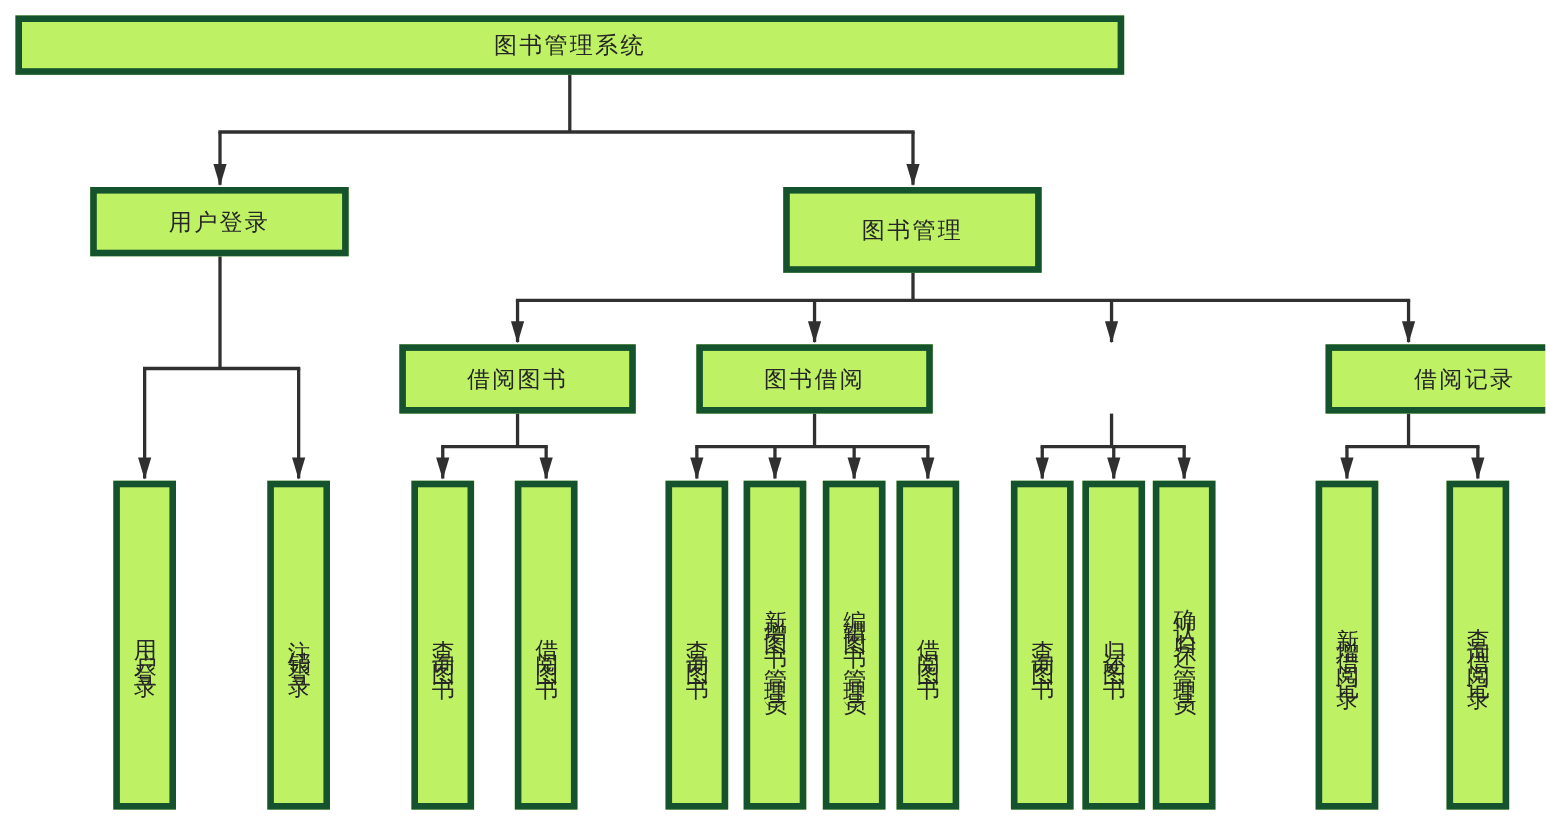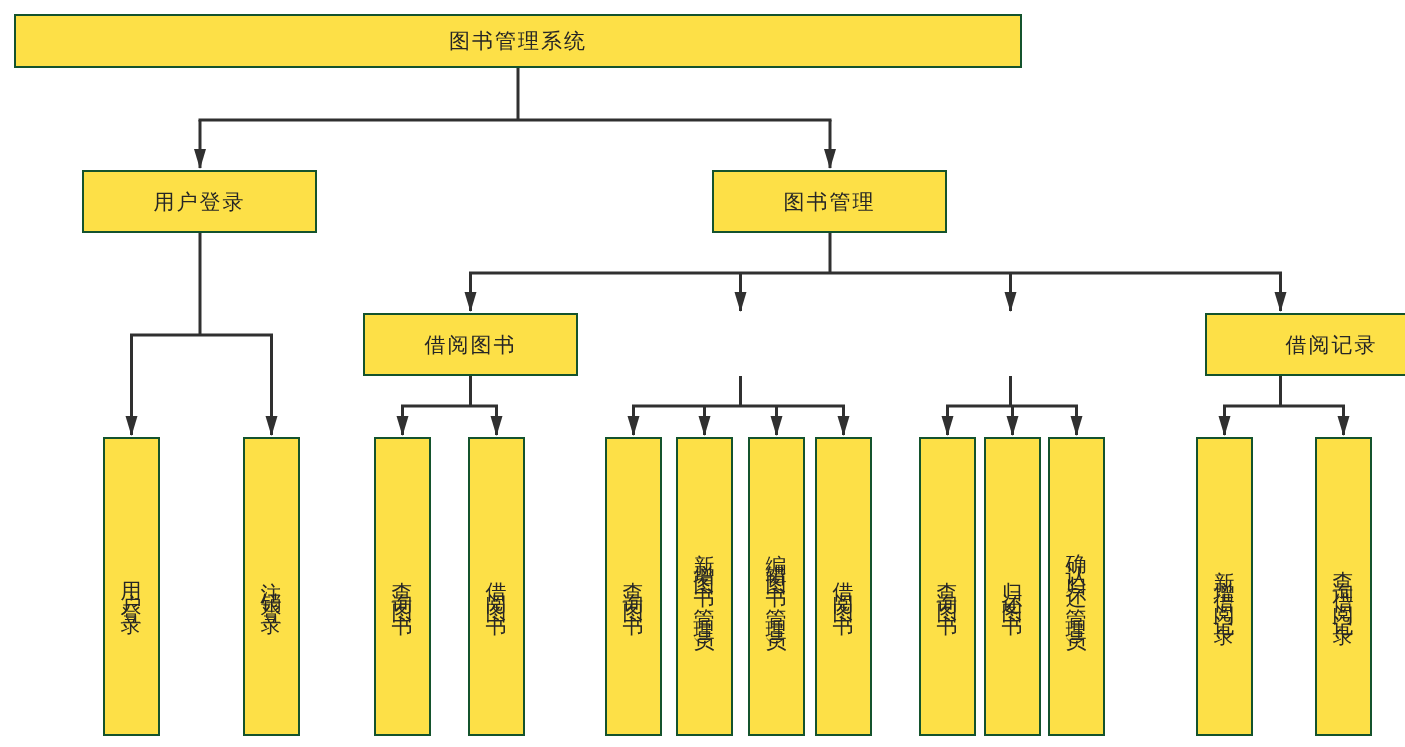--- a/index.html
+++ b/index.html
@@ -19,22 +19,22 @@
     position: absolute;
     left: 0;
     top: 0;
     width: 1405px;
     height: 747px;
     pointer-events: none;
   }
   .node {
     position: absolute;
     box-sizing: border-box;
-    border: 2px solid #14532d;
-    background: #fde047;
+    border: 6px solid #14532d;
+    background: #bef264;
     display: flex;
     align-items: center;
     justify-content: center;
     color: #262626;
     z-index: 2;
   }
   .node.h-label {
     font-size: 21px;
     letter-spacing: 2px;
     white-space: nowrap;
@@ -109,23 +109,24 @@
       <path d="M1280.5,376 V406"></path>
       <path d="M1223,406 H1345"></path>
       <path d="M1224.5,406 V435" marker-end="url(#arrow)"></path>
       <path d="M1343.5,406 V435" marker-end="url(#arrow)"></path>
     </g>
   </svg>
 
   <div class="node h-label" style="left:14px; top:14px; width:1008px; height:54px;">图书管理系统</div>
 
   <div class="node h-label" style="left:82px; top:170px; width:235px; height:63px;">用户登录</div>
-  <div class="node h-label" style="left:712px; top:170px; width:235px; height:63px;">图书管理</div>
+  <div class="node h-label" style="left:712px; top:170px; width:235px; height:78px;">图书管理</div>
 
   <div class="node h-label" style="left:363px; top:313px; width:215px; height:63px;">借阅图书</div>
+  <div class="node h-label" style="left:633px; top:313px; width:215px; height:63px;">图书借阅</div>
   <div class="node h-label" style="left:1173px; top:313px; width:253px; height:63px;margin-left:32px;">借阅记录</div>
 
   <div class="node leaf" style="left:103px; top:437px; width:57px; height:299px;">用户登录</div>
   <div class="node leaf" style="left:243px; top:437px; width:57px; height:299px;">注销登录</div>
 
   <div class="node leaf" style="left:374px; top:437px; width:57px; height:299px;">查询图书</div>
   <div class="node leaf" style="left:468px; top:437px; width:57px; height:299px;">借阅图书</div>
 
   <div class="node leaf" style="left:605px; top:437px; width:57px; height:299px;">查询图书</div>
   <div class="node leaf" style="left:676px; top:437px; width:57px; height:299px;">新增图书（管理员）</div>

